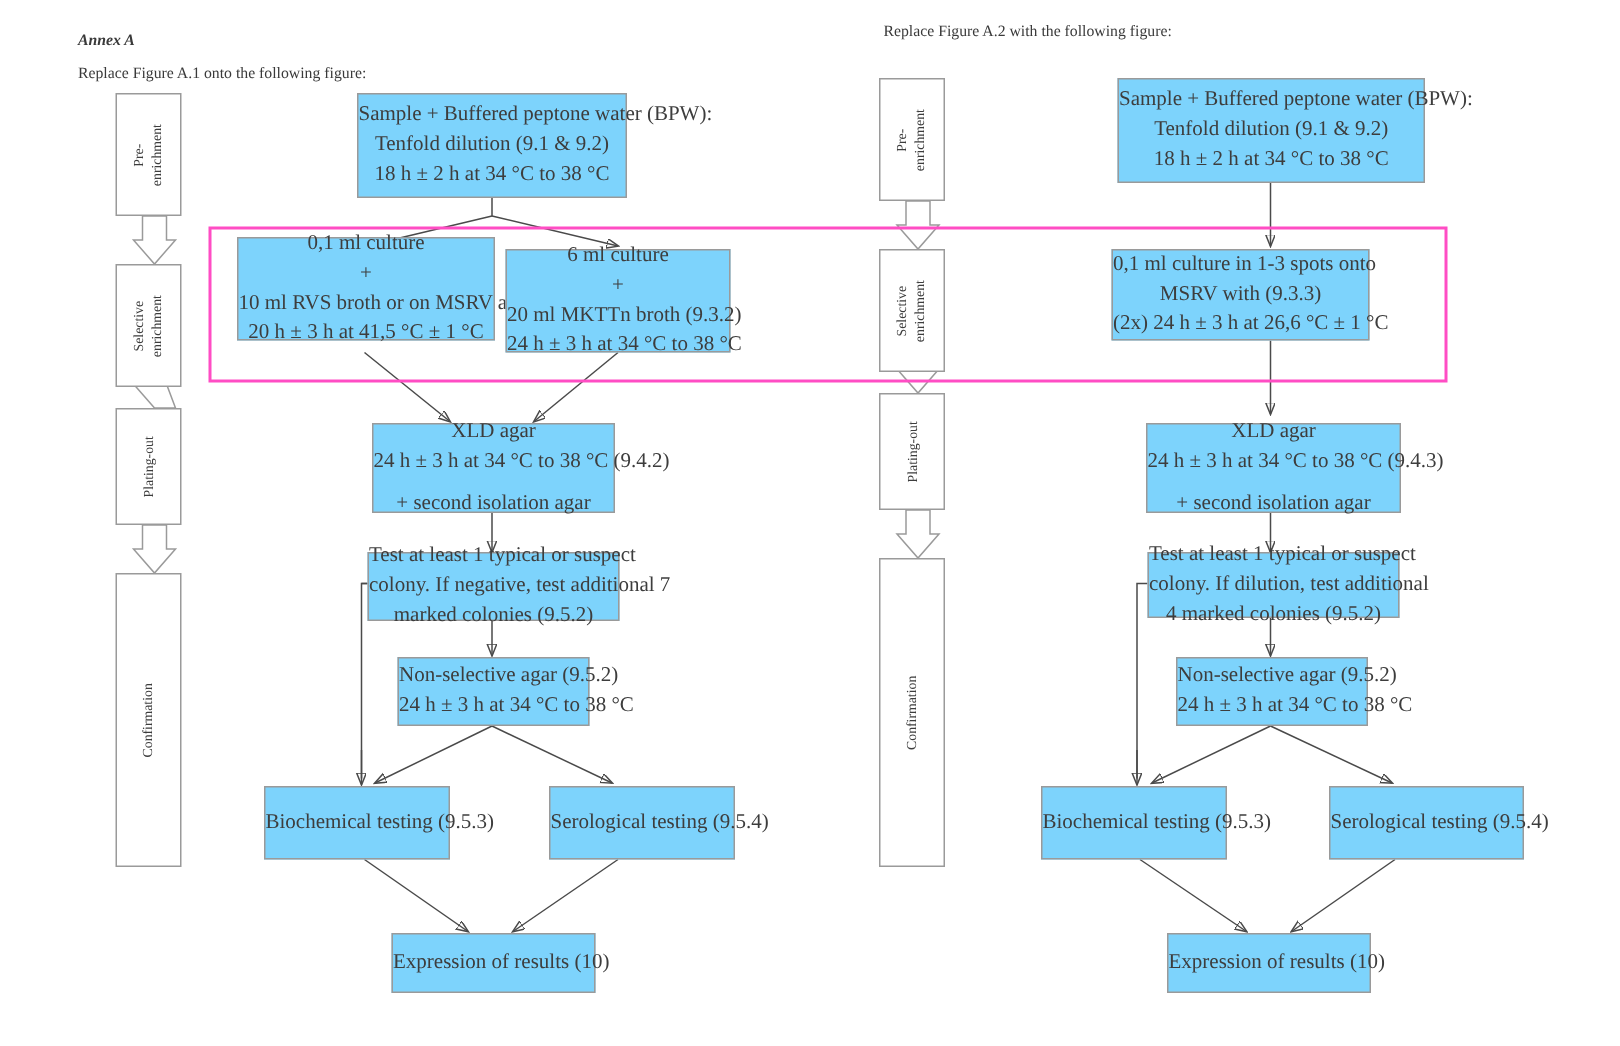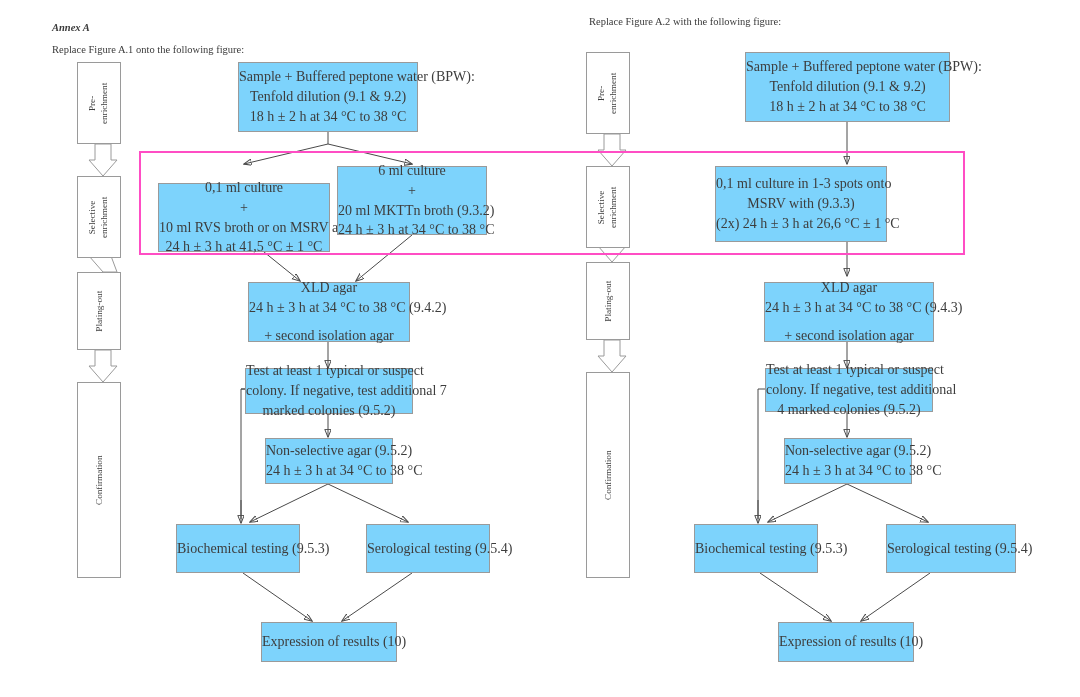--- a/index.html
+++ b/index.html
@@ -137,26 +137,26 @@
   </div>
 
   <div class="box" style="left:238px;top:62px;width:180px;height:70px;">
     <div class="inner">
       <span class="ln">Sample + Buffered peptone water (BPW):</span>
       <span class="ln">Tenfold dilution (9.1 &amp; 9.2)</span>
       <span class="ln">18 h ± 2 h at 34 °C to 38 °C</span>
     </div>
   </div>
 
-  <div class="box" style="left:158px;top:183px;width:172px;height:69px;">
+  <div class="box" style="left:158px;top:158px;width:172px;height:69px;">
     <div class="inner">
       <span class="ln">0,1 ml culture</span>
       <span class="ln">+</span>
       <span class="ln">10 ml RVS broth or on MSRV agar (9.3.2)</span>
-      <span class="ln">24 h ± 3 h at 41,5 °C ± 1 °C</span>
+      <span class="ln">20 h ± 3 h at 41,5 °C ± 1 °C</span>
     </div>
   </div>
 
   <div class="box" style="left:337px;top:166px;width:150px;height:69px;">
     <div class="inner">
       <span class="ln">6 ml culture</span>
       <span class="ln">+</span>
       <span class="ln">20 ml MKTTn broth (9.3.2)</span>
       <span class="ln">24 h ± 3 h at 34 °C to 38 °C</span>
     </div>
@@ -224,41 +224,41 @@
   </div>
 
   <div class="box" style="left:745px;top:52px;width:205px;height:70px;">
     <div class="inner">
       <span class="ln">Sample + Buffered peptone water (BPW):</span>
       <span class="ln">Tenfold dilution (9.1 &amp; 9.2)</span>
       <span class="ln">18 h ± 2 h at 34 °C to 38 °C</span>
     </div>
   </div>
 
-  <div class="box" style="left:715px;top:166px;width:172px;height:76px;">
+  <div class="box" style="left:741px;top:166px;width:172px;height:61px;">
     <div class="inner">
       <span class="ln">0,1 ml culture in 1-3 spots onto</span>
       <span class="ln">MSRV with (9.3.3)</span>
       <span class="ln">(2x) 24 h ± 3 h at 26,6 °C ± 1 °C</span>
     </div>
   </div>
 
   <div class="box" style="left:764px;top:282px;width:170px;height:60px;">
     <div class="inner">
       <span class="ln">XLD agar</span>
       <span class="ln">24 h ± 3 h at 34 °C to 38 °C (9.4.3)</span>
       <span class="ln" style="height:9px;"></span>
       <span class="ln">+ second isolation agar</span>
     </div>
   </div>
 
   <div class="box" style="left:765px;top:368px;width:168px;height:44px;">
     <div class="inner">
       <span class="ln">Test at least 1 typical or suspect</span>
-      <span class="ln">colony. If negative, test additional</span>
+      <span class="ln">colony. If dilution, test additional</span>
       <span class="ln">4 marked colonies (9.5.2)</span>
     </div>
   </div>
 
   <div class="box" style="left:784px;top:438px;width:128px;height:46px;">
     <div class="inner">
       <span class="ln">Non-selective agar (9.5.2)</span>
       <span class="ln">24 h ± 3 h at 34 °C to 38 °C</span>
     </div>
   </div>

